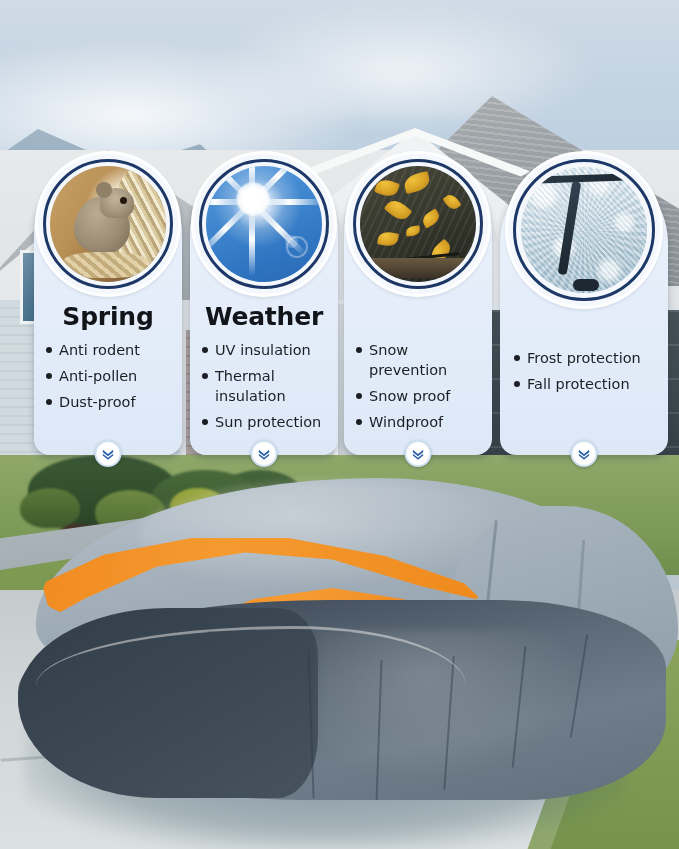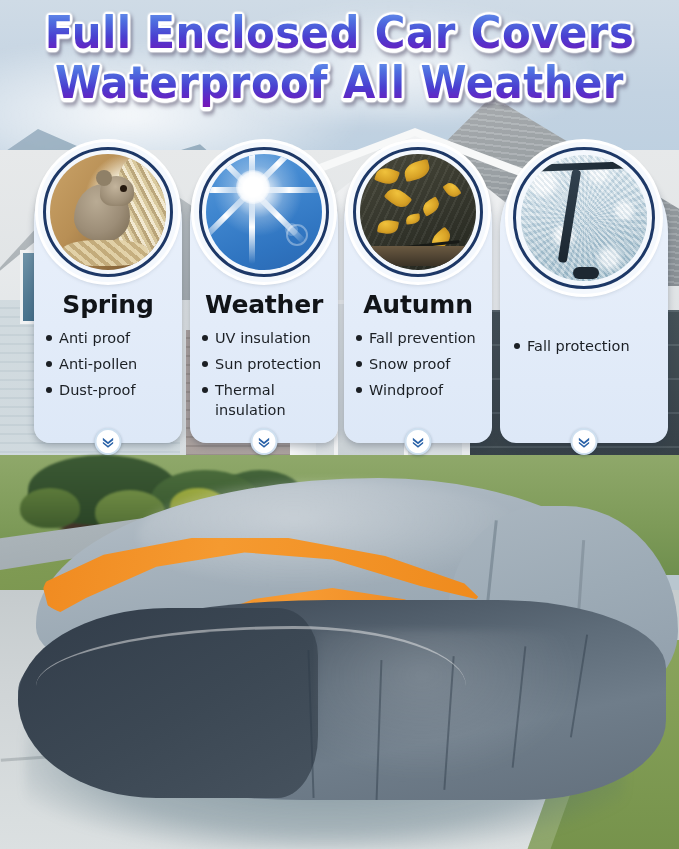--- a/index.html
+++ b/index.html
@@ -269,21 +269,21 @@
            drop-shadow(2px 3px 2px rgba(50,40,70,.45));
   }
 
   
   .cards {
     position:absolute; left:0; top:148px; width:679px; height:320px;
     z-index:15;
   }
   .card {
     position:absolute;
-    top:0;
+    top:12px;
     width:148px;
     height:295px;
     background:linear-gradient(180deg,#eef4fb 0%,#e6eefa 40%,#dde8f7 100%);
     border-radius:74px 74px 16px 16px;
     box-shadow:0 3px 7px rgba(35,50,70,.30);
   }
   .card.c1 { left:34px; }
   .card.c2 { left:190px; }
   .card.c3 { left:344px; }
   .card.c4 { left:500px; width:168px; border-radius:84px 84px 16px 16px; }
@@ -544,41 +544,37 @@
     <div class="skirt-left-dark"></div>
     <div class="skirt-sheen"></div>
     <div class="skirt-fold f1"></div>
     <div class="skirt-fold f2"></div>
     <div class="skirt-fold f3"></div>
     <div class="skirt-fold f4"></div>
     <div class="skirt-fold f5"></div>
     <div class="car-hem"></div>
   </div>
 
-  <div class="title-wrap">
-    <div class="title-line">Full Enclosed Car Covers</div>
-    <div class="title-line">Waterproof All Weather</div>
-  </div>
 
   <div class="cards">
 
     <div class="card c1">
       <div class="photo-ring">
         <div class="photo ph-spring">
           <div class="straw"></div>
           <div class="mouse-body"></div>
           <div class="mouse-head"></div>
           <div class="mouse-ear"></div>
           <div class="mouse-eye"></div>
           <div class="seeds"></div>
         </div>
       </div>
       <div class="card-title">Spring</div>
       <ul class="bullets">
-        <li>Anti proof</li>
+        <li>Anti rodent</li>
         <li>Anti-pollen</li>
         <li>Dust-proof</li>
       </ul>
       <div class="chevron-badge">
         <svg width="15" height="15" viewBox="0 0 16 16" aria-hidden="true">
           <path d="M2.5 4 L8 8.4 L13.5 4 L13.5 6.6 L8 11 L2.5 6.6 Z" fill="#2a62a8"></path>
           <path d="M2.5 8.2 L8 12.6 L13.5 8.2 L13.5 10.2 L8 14.6 L2.5 10.2 Z" fill="#2a62a8"></path>
         </svg>
       </div>
     </div>
@@ -596,22 +592,22 @@
           <div class="sun-ray" style="transform:rotate(270deg)"></div>
           <div class="sun-ray" style="transform:rotate(315deg)"></div>
           <div class="sun-core"></div>
           <div class="flare"></div>
           <div class="flare2"></div>
         </div>
       </div>
       <div class="card-title">Weather</div>
       <ul class="bullets">
         <li>UV insulation</li>
+        <li>Thermal insulation</li>
         <li>Sun protection</li>
-        <li>Thermal insulation</li>
       </ul>
       <div class="chevron-badge">
         <svg width="15" height="15" viewBox="0 0 16 16" aria-hidden="true">
           <path d="M2.5 4 L8 8.4 L13.5 4 L13.5 6.6 L8 11 L2.5 6.6 Z" fill="#2a62a8"></path>
           <path d="M2.5 8.2 L8 12.6 L13.5 8.2 L13.5 10.2 L8 14.6 L2.5 10.2 Z" fill="#2a62a8"></path>
         </svg>
       </div>
     </div>
 
     <div class="card c3">
@@ -623,23 +619,22 @@
           <div class="leaf l3"></div>
           <div class="leaf l4"></div>
           <div class="leaf l5"></div>
           <div class="leaf l6"></div>
           <div class="leaf l7"></div>
           <div class="leaf l8"></div>
           <div class="wiper"></div>
           <div class="band"></div>
         </div>
       </div>
-      <div class="card-title">Autumn</div>
       <ul class="bullets">
-        <li>Fall prevention</li>
+        <li>Snow prevention</li>
         <li>Snow proof</li>
         <li>Windproof</li>
       </ul>
       <div class="chevron-badge">
         <svg width="15" height="15" viewBox="0 0 16 16" aria-hidden="true">
           <path d="M2.5 4 L8 8.4 L13.5 4 L13.5 6.6 L8 11 L2.5 6.6 Z" fill="#2a62a8"></path>
           <path d="M2.5 8.2 L8 12.6 L13.5 8.2 L13.5 10.2 L8 14.6 L2.5 10.2 Z" fill="#2a62a8"></path>
         </svg>
       </div>
     </div>
@@ -648,20 +643,21 @@
       <div class="photo-ring">
         <div class="photo ph-winter">
           <div class="frost"></div>
           <div class="ice-speck"></div>
           <div class="w-blade"></div>
           <div class="w-arm"></div>
           <div class="w-base"></div>
         </div>
       </div>
       <ul class="bullets">
+        <li>Frost protection</li>
         <li>Fall protection</li>
       </ul>
       <div class="chevron-badge">
         <svg width="15" height="15" viewBox="0 0 16 16" aria-hidden="true">
           <path d="M2.5 4 L8 8.4 L13.5 4 L13.5 6.6 L8 11 L2.5 6.6 Z" fill="#2a62a8"></path>
           <path d="M2.5 8.2 L8 12.6 L13.5 8.2 L13.5 10.2 L8 14.6 L2.5 10.2 Z" fill="#2a62a8"></path>
         </svg>
       </div>
     </div>
 

